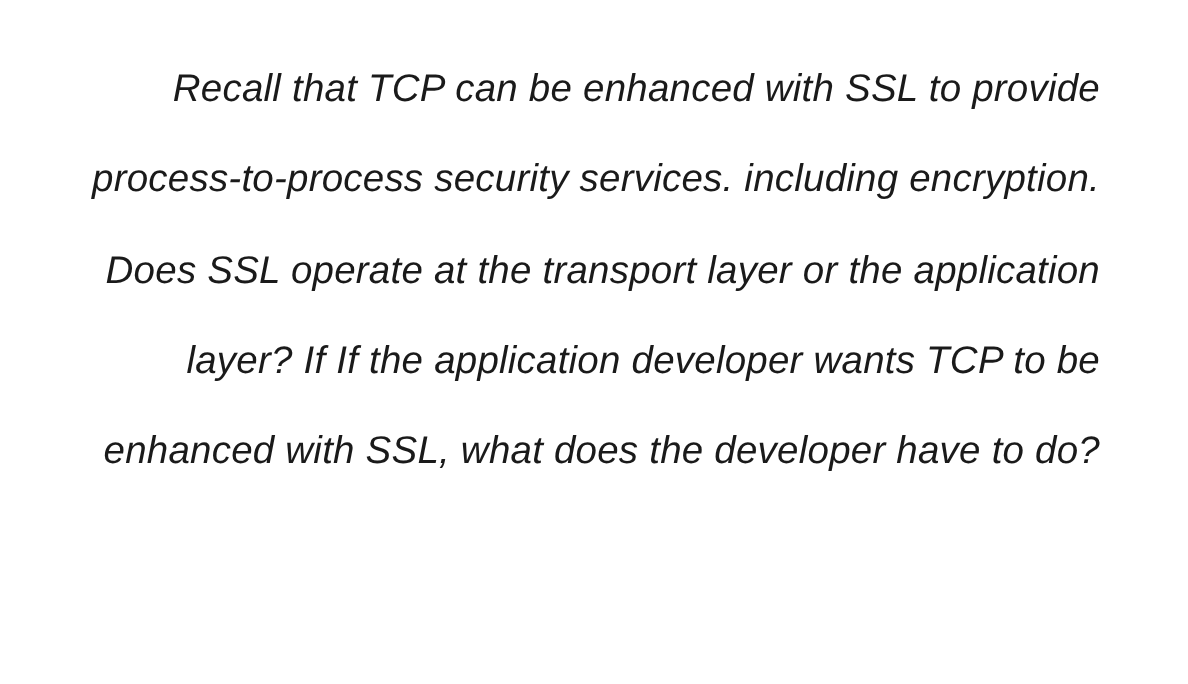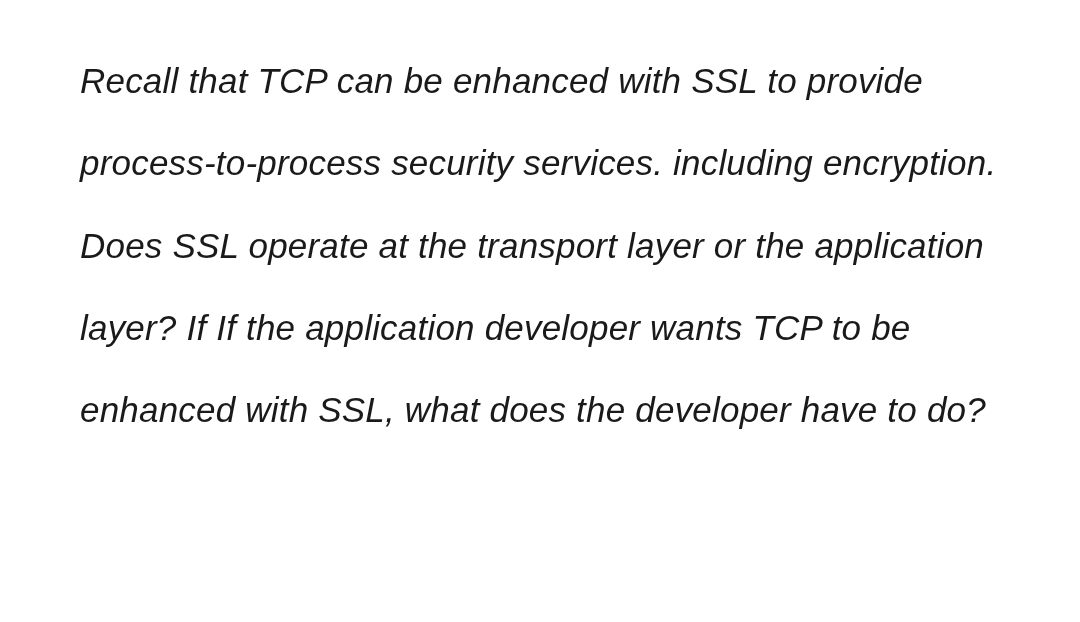--- a/index.html
+++ b/index.html
@@ -1,18 +1,19 @@
 <!DOCTYPE html>
 <html><head>
   <meta charset="utf-8">
   <style>
     * {
       margin: 0;
       padding: 0;
       box-sizing: border-box;
+      text-align: right;
     }
     body {
       width: 1080px;
       height: 622px;
       background: #ffffff;
       font-family: Arial, Helvetica, sans-serif;
       padding: 40px 80px 40px 80px;
       display: flex;
       align-items: flex-start;
     }

